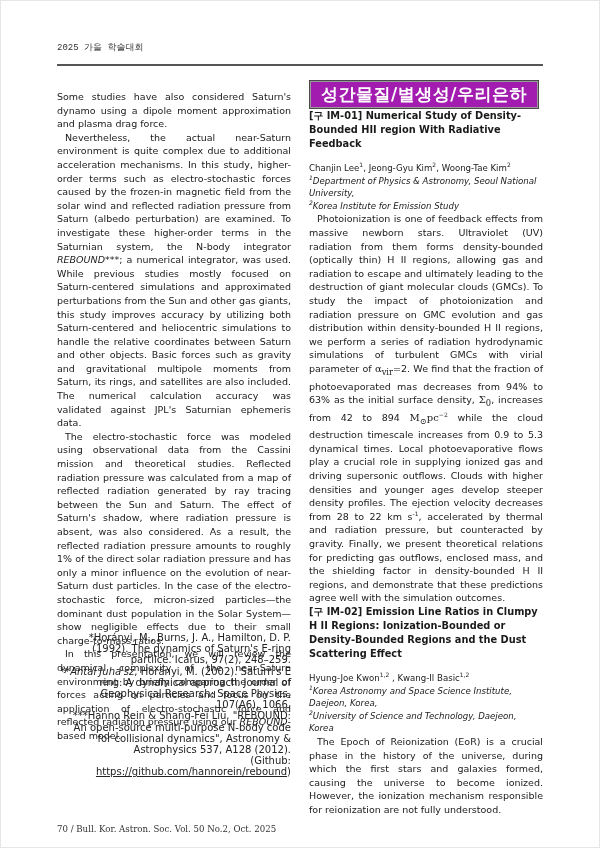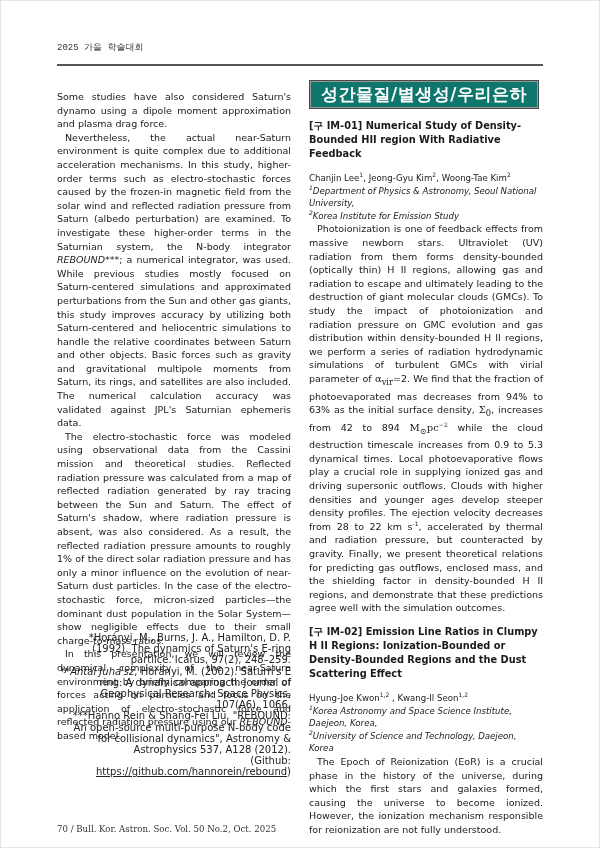--- a/index.html
+++ b/index.html
@@ -12,25 +12,25 @@
     position: absolute; left: 57px; top: 41px; font-size: 9px; color: #333;
     font-family: Liberation Mono, monospace;
   }
   .head-rule { position: absolute; left: 57px; top: 64px; width: 486px; height: 2px; background: #555; }
   .col { position: absolute; top: 90px; width: 234px; font-size: 9.5px; line-height: 13.6px; }
   .col-left { left: 57px; }
   .col-right { left: 309px; top: 80px; }
   .col p { margin: 0; text-align: justify; hyphens: none; }
   .col p.indent { text-indent: 8px; }
   .section-box {
-    width: 228px; height: 27px; background: #0f766e; border: 1px solid #4a4a4a;
+    width: 228px; height: 27px; background: #a21caf; border: 1px solid #4a4a4a;
     color: #ffffff; font-weight: bold; font-size: 17px; text-align: center; line-height: 27px;
     box-shadow: inset 0 0 0 1px #9a9a9a; letter-spacing: 0.5px;
   }
-  .abs-title { font-weight: bold; font-size: 9.8px; line-height: 14px; margin-top: 10px; }
+  .abs-title { font-weight: bold; font-size: 9.8px; line-height: 14px; margin-top: 0; }
   .authors { margin-top: 11px; font-size: 8.6px; line-height: 12.6px; }
   .affil { font-style: italic; font-size: 8.6px; line-height: 12.6px; }
   .abs-body { margin-top: 12px; }
   sup { font-size: 6px; line-height: 0; }
   .math { font-family: "DejaVu Serif", serif; font-size: 10px; }
   .footnotes {
     position: absolute; left: 57px; top: 632px; width: 234px; font-size: 10px; line-height: 11.2px; color: #222; text-align: right;
   }
   .footnotes a { color: #222; text-decoration: underline; }
   .folio {
@@ -70,21 +70,21 @@
     <span>Woong-Tae Kim</span><sup>2</sup>
   </div>
   <div class="affil"><sup>1</sup><span>Department of Physics &amp; Astronomy, Seoul National University,</span></div>
   <div class="affil"><sup>2</sup><span>Korea Institute for Emission Study</span></div>
 
   <p class="abs-body indent"><span>Photoionization is one of feedback effects from massive newborn stars. Ultraviolet (UV) radiation from them forms density-bounded (optically thin) H II regions, allowing gas and radiation to escape and ultimately leading to the destruction of giant molecular clouds (GMCs). To study the impact of photoionization and radiation pressure on GMC evolution and gas distribution within density-bounded H II regions, we perform a series of radiation hydrodynamic simulations of turbulent GMCs with virial parameter of </span><span class="math"><span>α</span><sub>vir</sub></span><span>=2. We find that the fraction of photoevaporated mas decreases from 94% to 63% as the initial surface density, </span><span class="math"><span>Σ</span><sub>0</sub></span><span>, increases from 42 to 894 </span><span class="math"><span>M</span><sub>⊙</sub><span>pc</span><sup>−2</sup></span><span> while the cloud destruction timescale increases from 0.9 to 5.3 dynamical times. Local photoevaporative flows play a crucial role in supplying ionized gas and driving supersonic outflows. Clouds with higher densities and younger ages develop steeper density profiles. The ejection velocity decreases from 28 to 22 km s</span><sup>-1</sup><span>, accelerated by thermal and radiation pressure, but counteracted by gravity. Finally, we present theoretical relations for predicting gas outflows, enclosed mass, and the shielding factor in density-bounded H II regions, and demonstrate that these predictions agree well with the simulation outcomes.</span></p>
 
   <div class="abs-title">[구 IM-02] Emission Line Ratios in Clumpy H II Regions: Ionization-Bounded or Density-Bounded Regions and the Dust Scattering Effect</div>
   <div class="authors">
     <span>Hyung-Joe Kwon</span><sup>1,2</sup> ,
-    <span>Kwang-Il Seon</span><sup>1,2</sup>
+    <span>Kwang-Il Basic</span><sup>1,2</sup>
   </div>
   <div class="affil"><sup>1</sup><span>Korea Astronomy and Space Science Institute, Daejeon, Korea,</span></div>
   <div class="affil"><sup>2</sup><span>University of Science and Technology, Daejeon, Korea</span></div>
 
   <p class="abs-body indent">The Epoch of Reionization (EoR) is a crucial phase in the history of the universe, during which the first stars and galaxies formed, causing the universe to become ionized. However, the ionization mechanism responsible for reionization are not fully understood.</p>
 </div>
 
 <div class="folio">70 / Bull. Kor. Astron. Soc. Vol. 50 No.2, Oct. 2025</div>
 
 </body></html>

